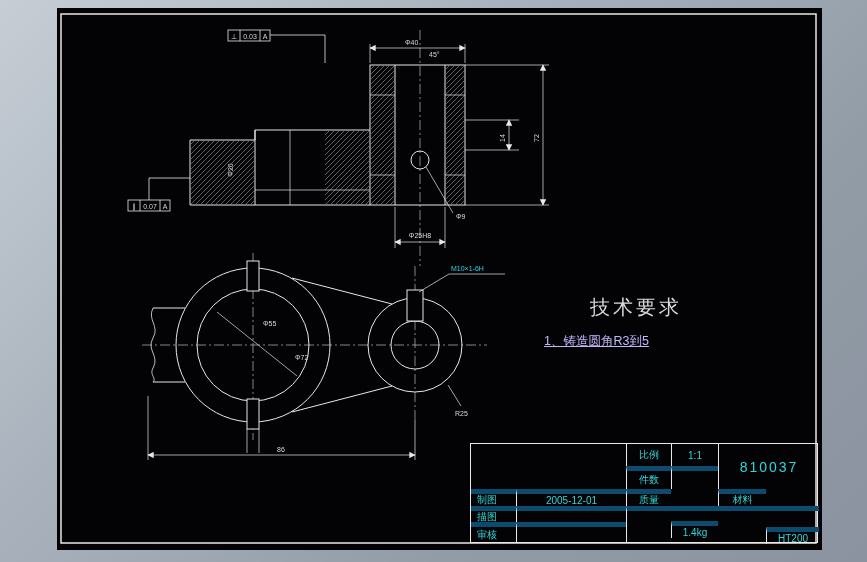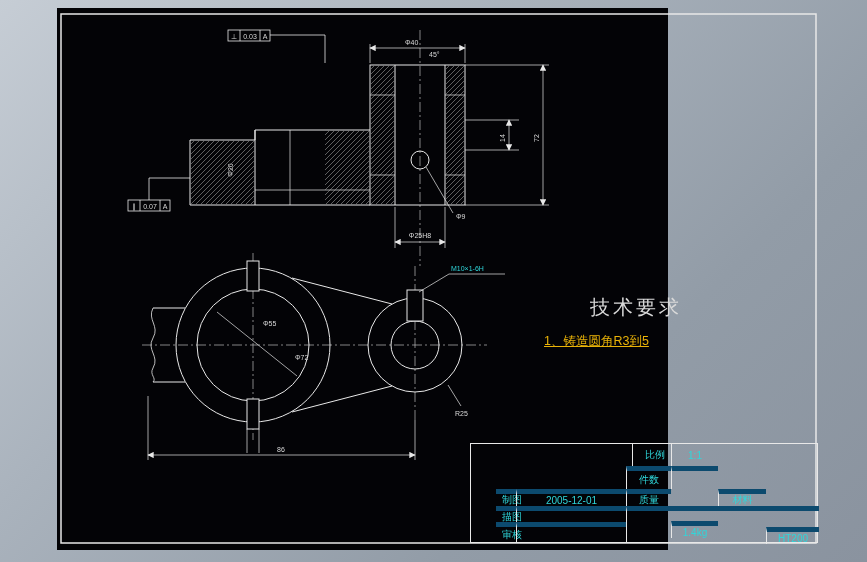--- a/index.html
+++ b/index.html
@@ -1,38 +1,38 @@
 <!DOCTYPE html>
 <html><head>
 <meta charset="utf-8">
 <style>
   html,body{margin:0;padding:0;}
   body{font-family:"Liberation Sans",sans-serif;}
   #app{position:relative;width:867px;height:562px;overflow:hidden;
        background:linear-gradient(135deg,#c6cdd5 0%,#aab3bd 35%,#929ca7 70%,#8a939f 100%);}
-  .canvas{position:absolute;left:57px;top:8px;width:611px;height:542px;background:#030306;}
+  .canvas{position:absolute;left:57px;top:8px;width:765px;height:542px;background:#030306;}
   .canvas svg{position:absolute;left:0;top:0;}
   .dimtxt{fill:#d9d9d9;font-size:7px;font-family:"Liberation Sans",sans-serif;}
   .cyantxt{fill:#2fd6da;font-size:7px;font-family:"Liberation Sans",sans-serif;}
   
   .tech-title{position:absolute;left:533px;top:286px;color:#d9d9d9;font-size:20px;
               letter-spacing:3px;white-space:nowrap;}
-  .tech-item{position:absolute;left:487px;top:325px;color:#eab308;font-size:12.5px;
+  .tech-item{position:absolute;left:487px;top:325px;color:#c4b5fd;font-size:12.5px;
              text-decoration:underline;white-space:nowrap;}
   
   .tb{position:absolute;left:413px;top:435px;width:348px;height:100px;
       border:1px solid #e8e8e8;box-sizing:border-box;}
   .tb-cell{position:absolute;border-left:1px solid #e8e8e8;border-top:5px solid #0c4a6e;
            box-sizing:border-box;display:flex;align-items:center;justify-content:center;
            color:#2fd6da;font-size:10px;white-space:nowrap;overflow:hidden;}
   .tb-cell.first-col{border-left:none;}
   .tb-cell.first-row{border-top:none;}
   .tb-name{font-size:20px;color:#e8e8e8;letter-spacing:8px;}
   .tb-dwgno{font-size:14px;letter-spacing:2px;}
-  .tb-left{justify-content:flex-start;padding-left:6px;margin-left:25px;}
+  .tb-left{justify-content:flex-start;padding-left:6px;}
 </style>
 </head>
 <body>
 
 <div id="app">
   <div class="canvas">
 
     <svg width="765" height="542" viewBox="0 0 765 542">
       <defs>
         <pattern id="hatch" patternUnits="userSpaceOnUse" width="5" height="5">
@@ -158,25 +158,26 @@
       </g>
     </svg>
 
     <div>
       <div class="tech-title">技术要求</div>
       <div class="tech-item">1、铸造圆角R3到5</div>
     </div>
 
     <div class="tb">
 
-      <div class="tb-cell first-row" style="left:161px;top:0;width:45px;height:22px;">比例</div>
+      <div class="tb-cell first-row" style="left:155px;top:0;width:45px;height:22px;">比例</div>
       <div class="tb-cell first-row" style="left:200px;top:0;width:47px;height:22px;text-align:right;">1:1</div>
       <div class="tb-cell" style="left:155px;top:22px;width:45px;height:23px;">件数</div>
       <div class="tb-cell" style="left:200px;top:22px;width:47px;height:23px;"></div>
 
+      <div class="tb-cell first-row tb-dwgno" style="left:247px;top:0;width:101px;height:45px;border-right:none;">810037</div>
 
       <div class="tb-cell" style="left:155px;top:45px;width:45px;height:17px;">质量</div>
       <div class="tb-cell" style="left:200px;top:45px;width:47px;height:17px;margin-top:32px;">1.4kg</div>
       <div class="tb-cell" style="left:247px;top:45px;width:48px;height:17px;">材料</div>
       <div class="tb-cell" style="left:295px;top:45px;width:53px;height:17px;margin-top:38px;">HT200</div>
 
       <div class="tb-cell first-col tb-left" style="left:0;top:45px;width:45px;height:17px;">制图</div>
       <div class="tb-cell" style="left:45px;top:45px;width:110px;height:17px;font-size:10px;">2005-12-01</div>
       <div class="tb-cell first-col tb-left" style="left:0;top:62px;width:45px;height:16px;">描图</div>
       <div class="tb-cell" style="left:45px;top:62px;width:110px;height:16px;"></div>

